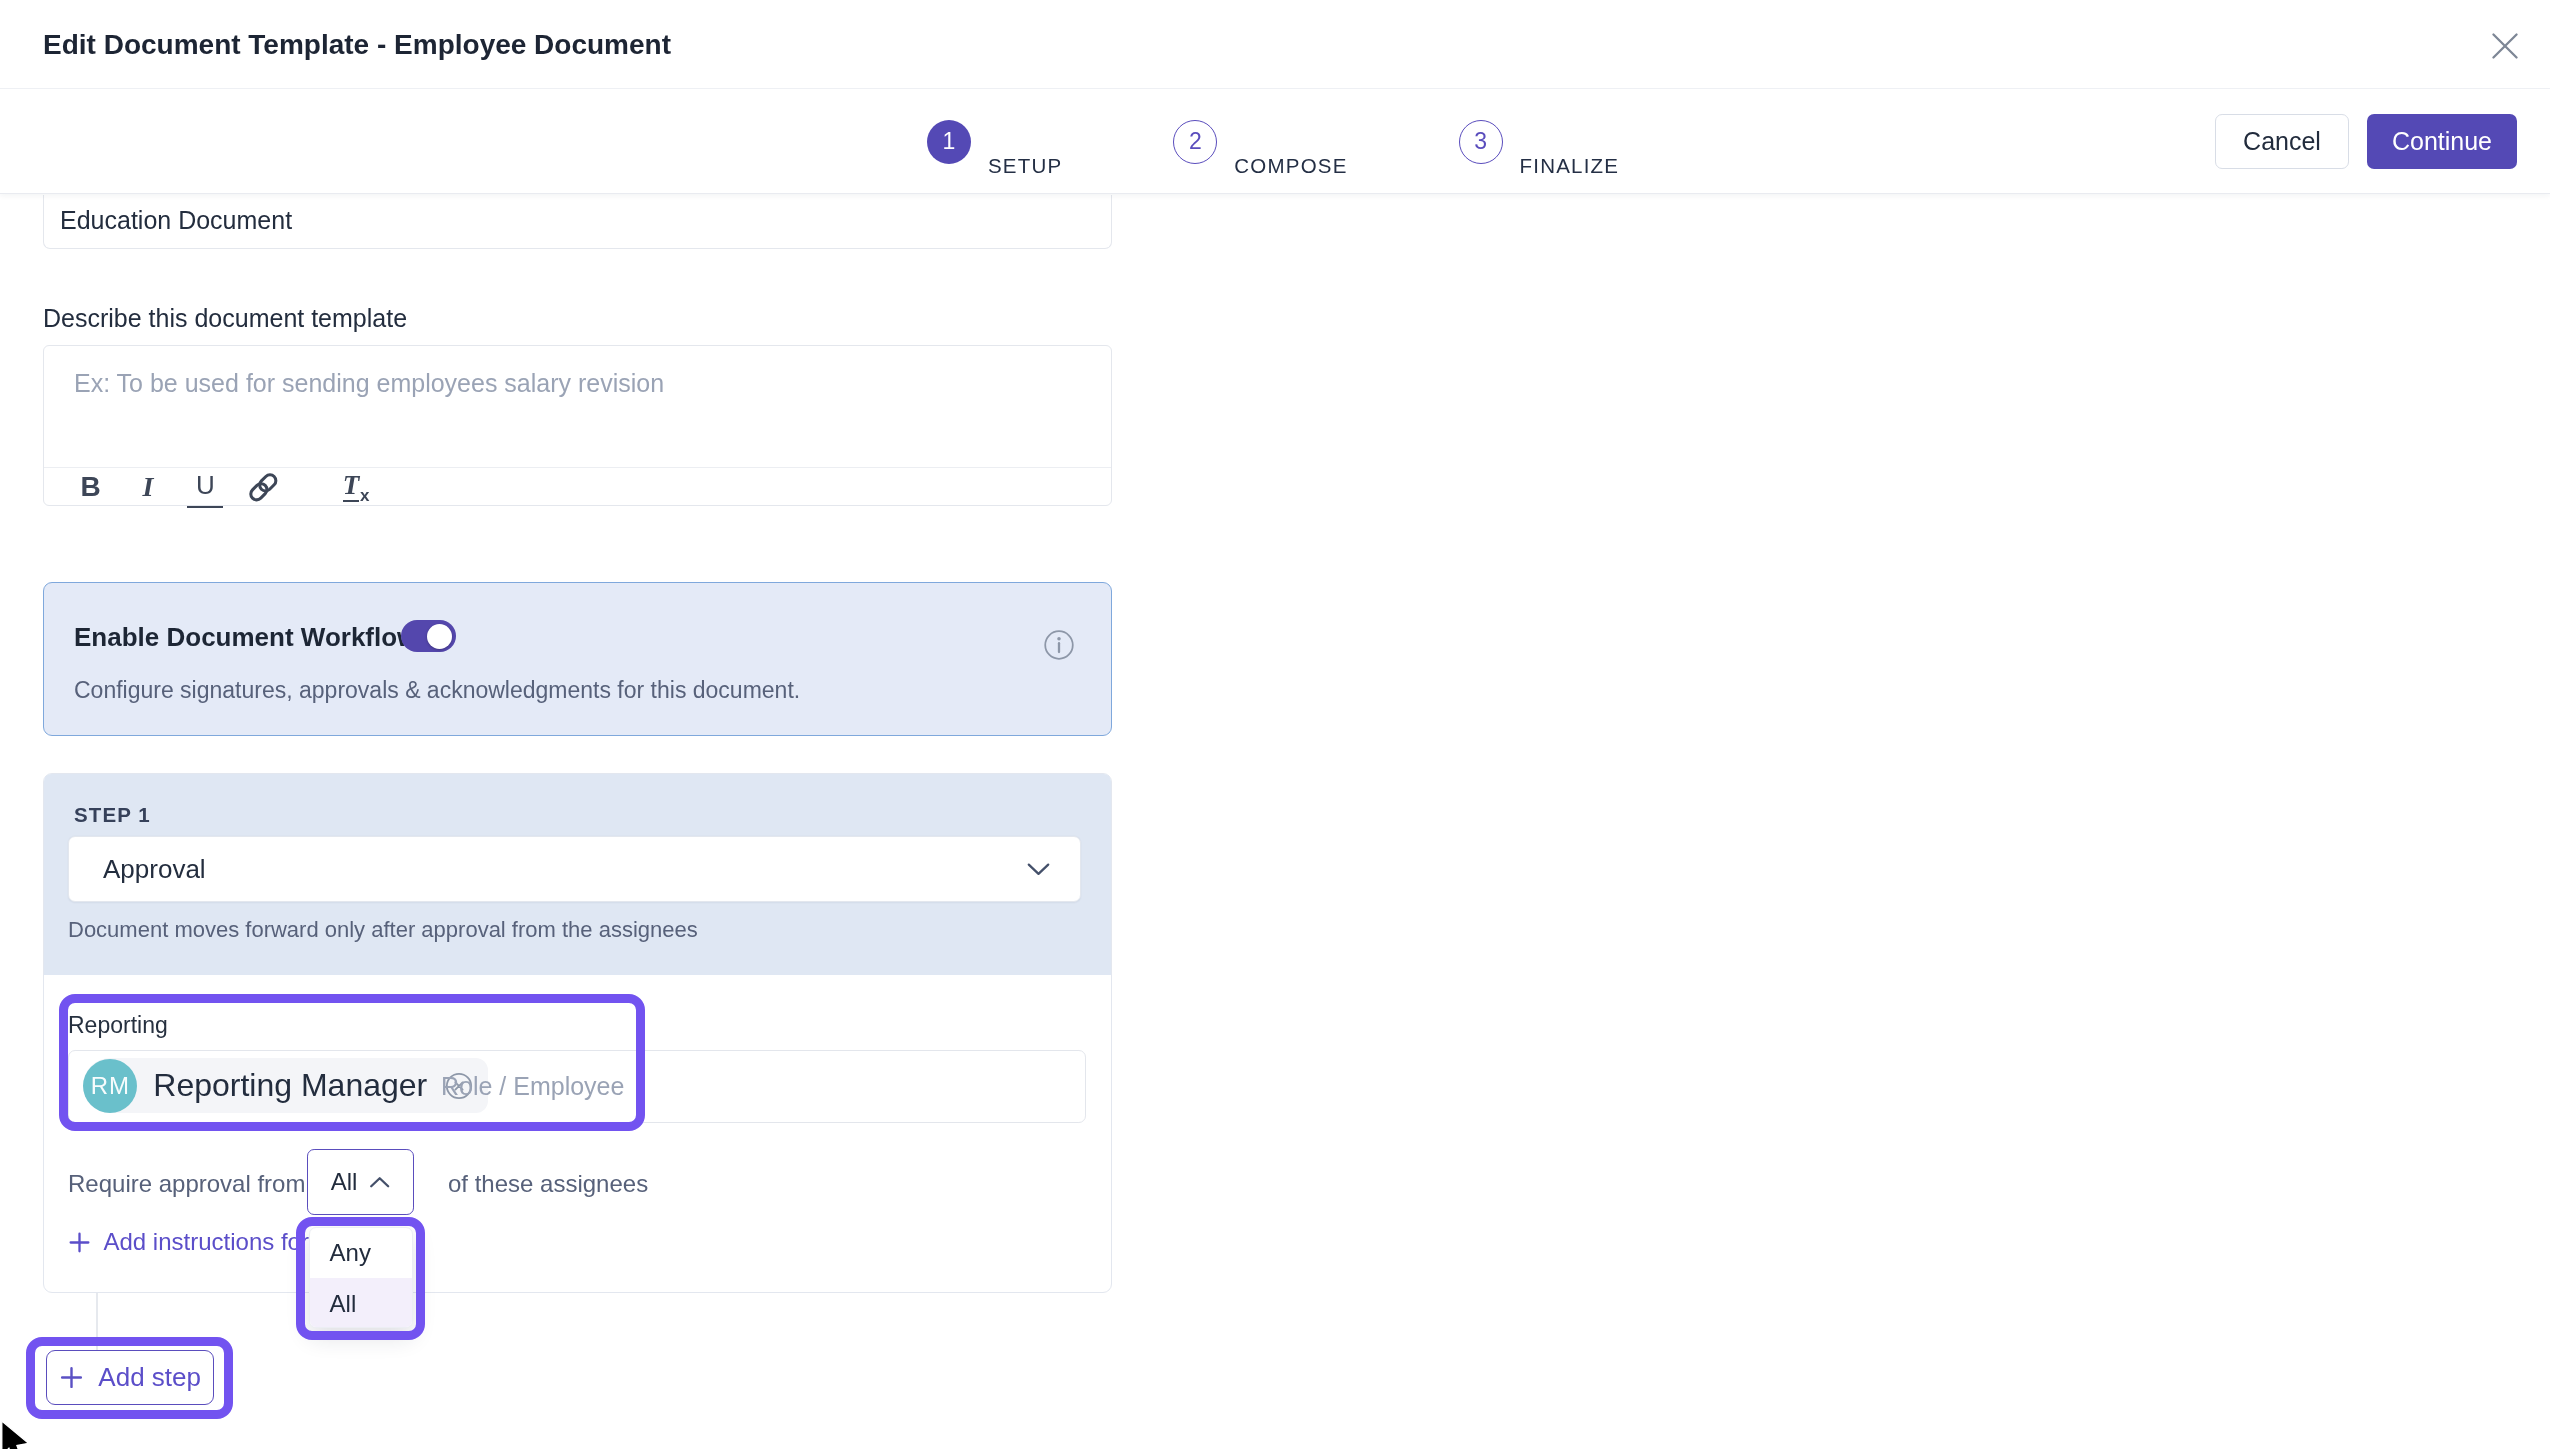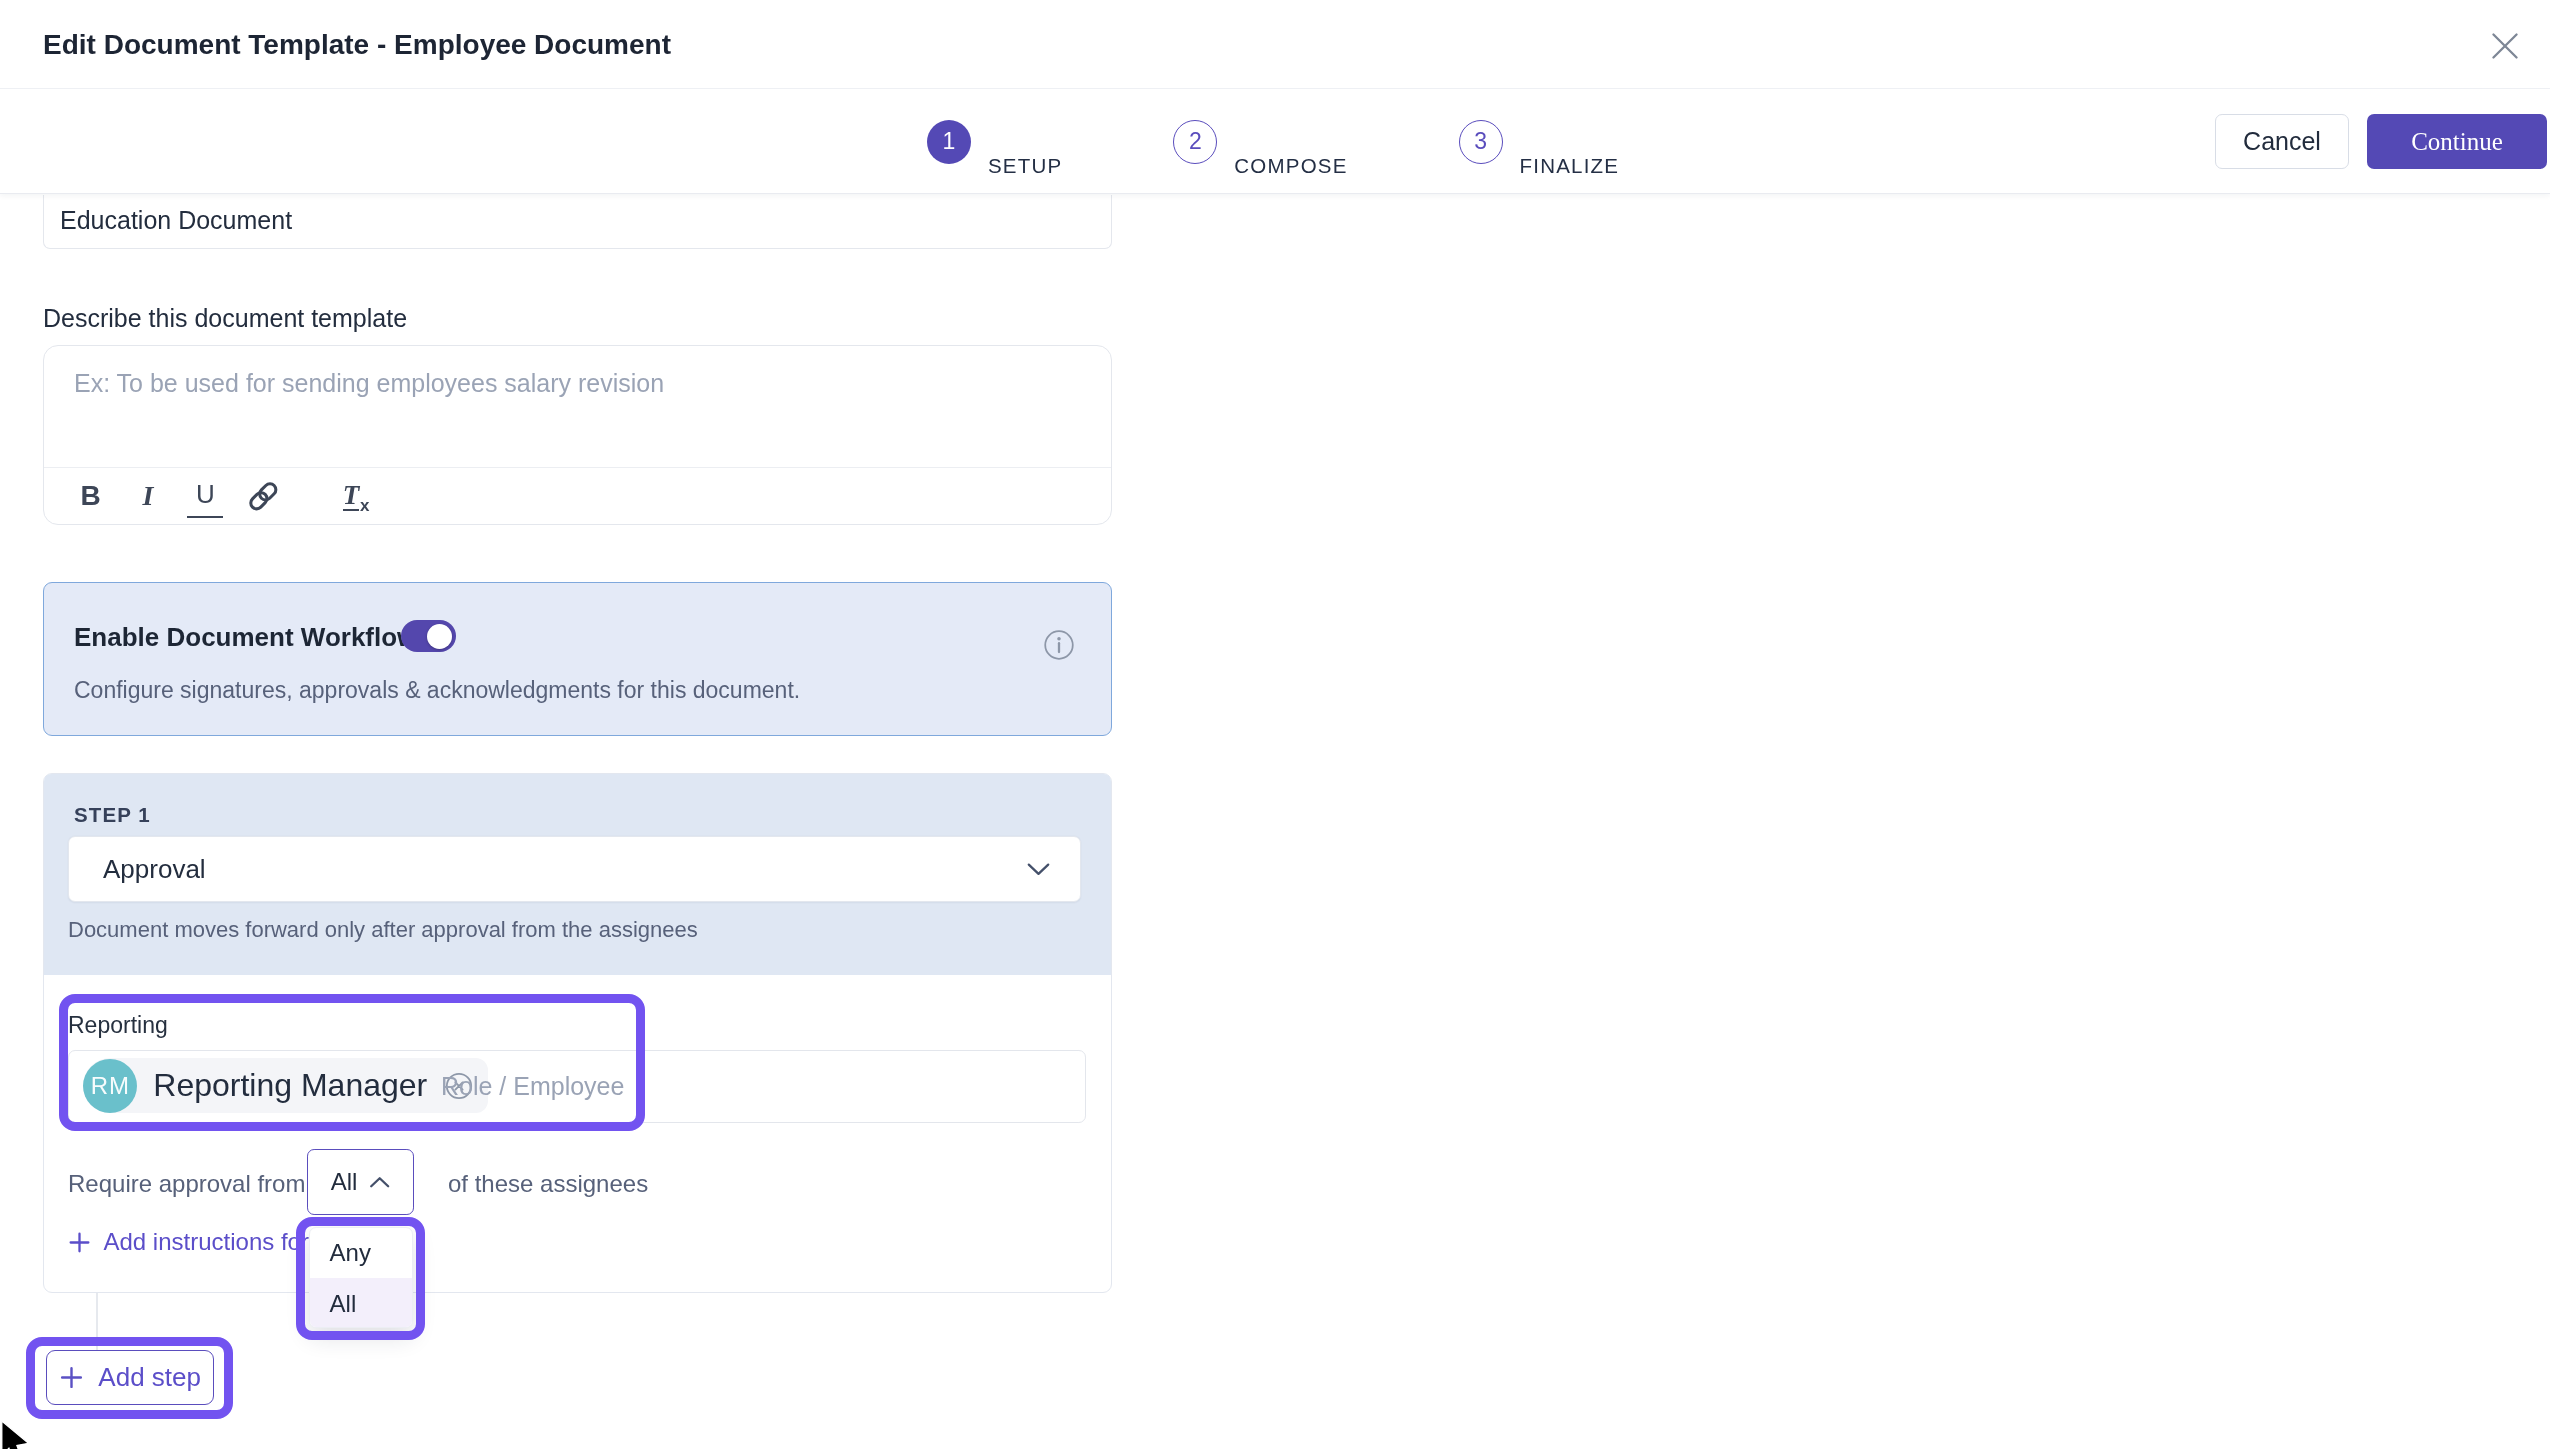--- a/index.html
+++ b/index.html
@@ -23,31 +23,31 @@
   .step { display:flex; align-items:center; gap:17px; cursor:pointer; }
   .step-circle { width:44px; height:44px; border-radius:50%; display:flex; align-items:center;
                  justify-content:center; font-size:23px; font-weight:500; }
   .step-circle.filled { background:#5449b5; color:#fff; }
   .step-circle.outline { background:#fff; border:1.8px solid #5a4dbd; color:#5a4dbd; }
   .step-label { font-size:20.5px; letter-spacing:1.2px; color:#242f45; font-weight:500;margin-top:48px; }
   .btn { display:flex; align-items:center; justify-content:center; border-radius:7.1px;
          font-size:25px; cursor:pointer; }
   .btn-cancel { position:absolute; left:2215px; top:25px; width:134px; height:55px;
                 background:#fff; border:1.8px solid #d8dde6; color:#222c3d; }
-  .btn-continue { position:absolute; left:2367px; top:25px; width:180px; height:55px;
-                  background:#5449b5; color:#fff; border:none;font-family:Liberation Serif, serif; }
+  .btn-continue { position:absolute; left:2367px; top:25px; width:150px; height:55px;
+                  background:#5449b5; color:#fff; border:none; }
 
   
   .name-input { position:absolute; left:43px; top:195px; width:1069px; height:54px;
                 border:1.8px solid #e4e7ed; border-top:none; border-radius:0 0 7.1px 7.1px;
                 background:#fff; font-size:25px; color:#232d3e; line-height:50px;
                 padding-left:16px; }
   .describe-label { position:absolute; left:43px; top:304px; font-size:25px; color:#232d3e; }
-  .describe-box { position:absolute; left:43px; top:345px; width:1069px; height:180px;
-                  border:1.8px solid #e4e7ed; border-radius:15px; background:#fff; }
+  .describe-box { position:absolute; left:43px; top:345px; width:1069px; height:161px;
+                  border:1.8px solid #e4e7ed; border-radius:6px; background:#fff; }
   .describe-placeholder { position:absolute; left:30px; top:23px; font-size:25px; color:#9aa3b5; }
   .describe-divider { position:absolute; left:0; right:0; top:121px; border-top:1.8px solid #eceef2; }
   .rtf-toolbar { position:absolute; left:0; right:0; top:122px; bottom:0; display:flex;
                  align-items:center; padding-left:28.6px; gap:21.4px; }
   .rtf-btn { min-width:36px; height:43px; display:flex; align-items:center; justify-content:center;
              color:#3d4657; cursor:pointer; }
   .rtf-b { font-size:28px; font-weight:700; }
   .rtf-i { font-size:28px; font-style:italic; font-family:"Liberation Serif", serif; font-weight:600; }
   .rtf-u { font-size:26px; border-bottom:2.7px solid #3d4657; line-height:1.05; }
   .rtf-tx { margin-left:36px; }

